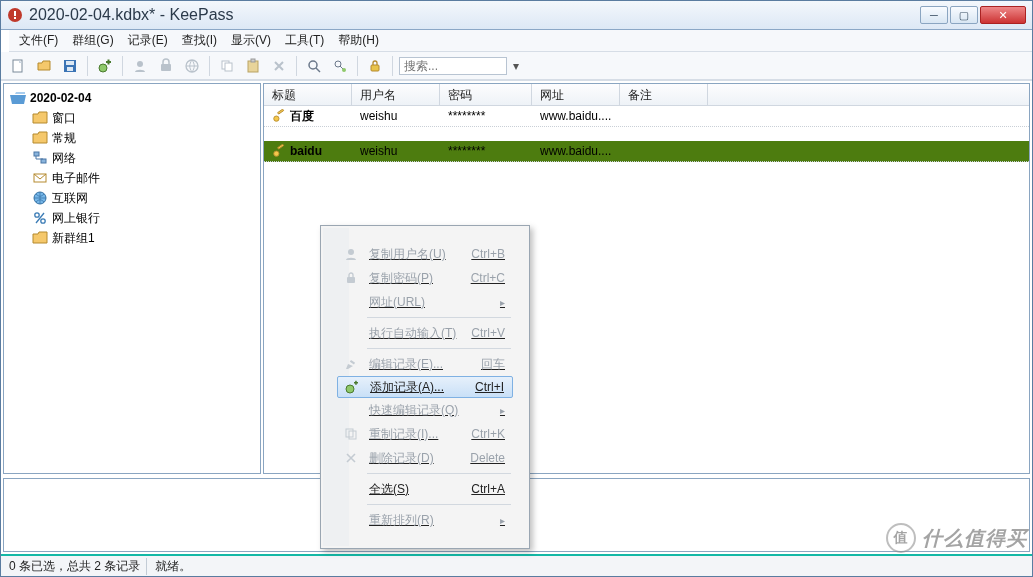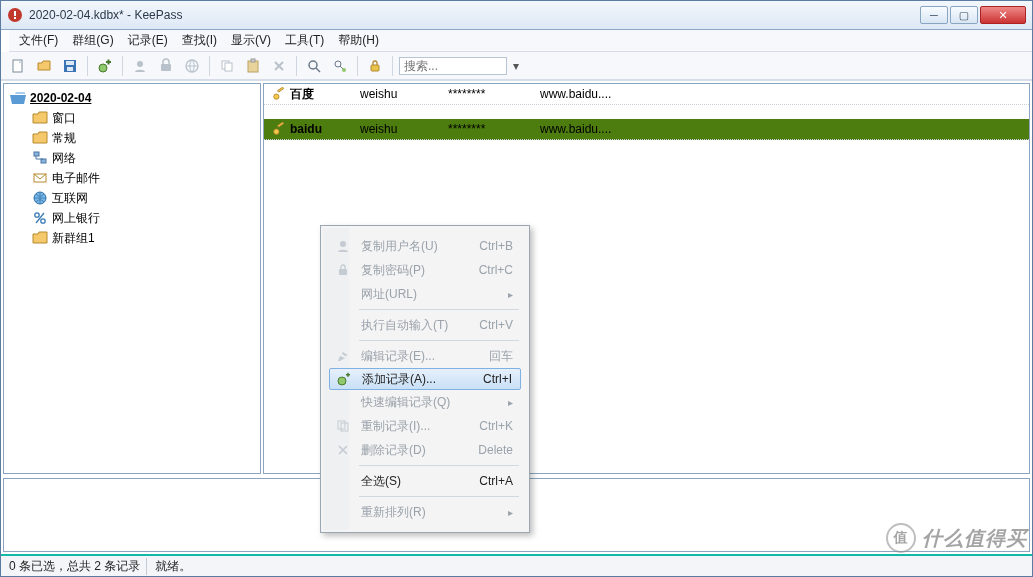--- a/index.html
+++ b/index.html
@@ -1,53 +1,53 @@
 <!DOCTYPE html>
 <html><head>
 <meta charset="utf-8">
 <style>
 * { margin: 0; padding: 0; box-sizing: border-box; font-family: "Microsoft YaHei", "Segoe UI", Tahoma, sans-serif; }
 body { width: 1033px; height: 577px; background: #fff; overflow: hidden; position: relative; font-size: 12px; }
 .window { width: 1033px; height: 577px; border: 1px solid #5a7ca0; background: #fff; display: flex; flex-direction: column; }
 .titlebar { height: 29px; background: linear-gradient(#f3f7fc, #dde8f5); display: flex; align-items: center; padding: 0 6px; border-bottom: 1px solid #8ba7c6; }
 .titlebar .appicon { width: 16px; height: 16px; margin-right: 6px; }
-.titlebar .title-text { flex: 1; color: #2b3a4a; font-size: 12px; }
+.titlebar .title-text { flex: 1; color: #2b3a4a; font-size: 16px; }
 .winbtns { display: flex; gap: 2px; }
 .winbtn { width: 28px; height: 18px; border: 1px solid #8aa5c1; border-radius: 2px; background: linear-gradient(#f8fbff,#d8e6f3); display:flex; align-items:center; justify-content:center; font-size: 11px; color:#34495e; }
 .winbtn.close { background: linear-gradient(#e88,#c33); color:#fff; border-color:#a22; width: 46px;}
 .menubar { height: 22px; background: #f6f8fb; border-bottom: 1px solid #d6dde6; display: flex; align-items: center; padding: 0 10px; gap: 14px; color:#222;margin-left:8px; }
 .menubar span { cursor: default; }
 .toolbar { height: 28px; background: #f6f8fb; border-bottom: 1px solid #d6dde6; display: flex; align-items: center; padding: 0 6px; gap: 4px; }
 .tbtn { width: 22px; height: 22px; border-radius: 2px; display:flex; align-items:center; justify-content:center; }
 .tsep { width:1px; height:20px; background:#d0d7e0; margin: 0 2px; }
 .searchwrap { display:flex; align-items:center; }
 .searchbox { width: 108px; height: 18px; border:1px solid #b8c4d2; font-size: 12px; padding: 0 4px; color:#888; background:#fff; }
 .content { flex:1; display:flex; border-top:1px solid #d6dde6; }
 .sidebar { width: 258px; border:1px solid #8aa5c1; margin: 2px; background:#fff; padding: 4px 0; overflow:auto; }
 .tree-item { display:flex; align-items:center; height:20px; padding-left: 6px; gap:4px; }
 .tree-item.child { padding-left: 28px; }
-.tree-item.selected { font-weight: bold; text-decoration: underline; }
+.tree-item.selected { font-weight: bold; }
 .rightpane { flex:1; margin: 2px 2px 2px 0; display:flex; flex-direction:column; }
 .listview { flex:1; border:1px solid #8aa5c1; background:#fff; position:relative; }
 .lv-header { display:flex; height:22px; background:linear-gradient(#fdfdfe,#eef2f7); border-bottom:1px solid #d0d7e0; }
 .lv-col { border-right:1px solid #d0d7e0; padding: 3px 8px; color:#222; }
 .c-title { width: 88px; }
 .c-user { width: 88px; }
 .c-pass { width: 92px; }
 .c-url { width: 88px; }
 .c-notes { width: 88px; }
 .lv-row { display:flex; height:21px; align-items:center; border-bottom: 1px dotted transparent; }
 .lv-row.selected { background:#4d7c0f;margin-top:14px; }
 .lv-row .lv-cell { padding: 0 8px; white-space:nowrap; overflow:hidden; text-overflow: ellipsis; }
 .lv-row .c-title { display:flex; align-items:center; gap:4px;font-weight:bold; }
 .detailpane { height: 74px; border:1px solid #8aa5c1; margin: 2px; background:#fff; }
 .statusbar { height: 22px; background:#f3f5f8; border-top:2px solid #14b8a6; display:flex; align-items:center; padding: 0 8px; gap: 6px; color:#222; }
 .statusbar .cell2 { border-left:1px solid #c3ccd6; padding-left:8px; }
 
-.ctxmenu { position:absolute; left: 320px; top: 225px; width: 210px; background:#f4f4f4; border:1px solid #9aa6b2; box-shadow: 3px 3px 6px rgba(0,0,0,0.25); padding: 8px; font-size:12px; color:#222; }
+.ctxmenu { position:absolute; left: 320px; top: 225px; width: 210px; background:#f4f4f4; border:1px solid #9aa6b2; box-shadow: 3px 3px 6px rgba(0,0,0,0.25); padding: 16px; font-size:12px; color:#222;text-decoration:underline; }
 .ctxmenu .iconcol { position:absolute; left:2px; top:2px; bottom:2px; width:26px; background:#eef0f2; }
 .ctxmenu .mi { position:relative; display:flex; align-items:center; height:24px; padding-left: 32px; padding-right: 8px; }
 .ctxmenu .mi.disabled { color:#9aa2ab; }
 .ctxmenu .mi .shortcut { margin-left:auto; color: inherit; }
 .ctxmenu .mi.highlight { background: linear-gradient(#e6f0fb, #c9e0f7); border:1px solid #7fb1e3; border-radius:2px; height:22px; }
 .ctxmenu .mi .micon { position:absolute; left:6px; width:16px; height:16px; display:flex; align-items:center; justify-content:center; }
 .ctxmenu .msep { height:1px; background:#d2d8df; margin: 3px 2px 3px 30px; }
 .ctxmenu .submenu-arrow { margin-left:auto; font-size:10px; }
 
 .watermark { position:absolute; right: 6px; bottom: 24px; display:flex; align-items:center; gap:6px; opacity:0.55; font-size: 20px; font-weight:bold; color:#5b5b5b; font-style: italic; letter-spacing:1px;}
@@ -233,20 +233,27 @@
       <div class="tree-item child">
         <svg class="ico-folder" viewBox="0 0 16 14">
             <path d="M1 3h5l1-2h8v11H1z" fill="#f5c86b" stroke="#b58a2e"></path>
           </svg>
         <span>新群组1</span>
       </div>
     </div>
 
     <div class="rightpane">
       <div class="listview">
+        <div class="lv-header">
+          <div class="lv-col c-title">标题</div>
+          <div class="lv-col c-user">用户名</div>
+          <div class="lv-col c-pass">密码</div>
+          <div class="lv-col c-url">网址</div>
+          <div class="lv-col c-notes">备注</div>
+        </div>
         <div class="lv-row" style="border-bottom:1px dotted #c9cfd6;">
           <div class="lv-cell c-title">
             <svg class="ico-key" viewBox="0 0 16 16">
                 <circle cx="5" cy="11" r="3" fill="#f5c84b" stroke="#b58a2e"></circle>
                 <rect x="7" y="4" width="7" height="2" transform="rotate(-35 7 5)" fill="#f5c84b" stroke="#b58a2e"></rect>
               </svg>
             <span>百度</span>
           </div>
           <div class="lv-cell c-user">weishu</div>
           <div class="lv-cell c-pass">********</div>

